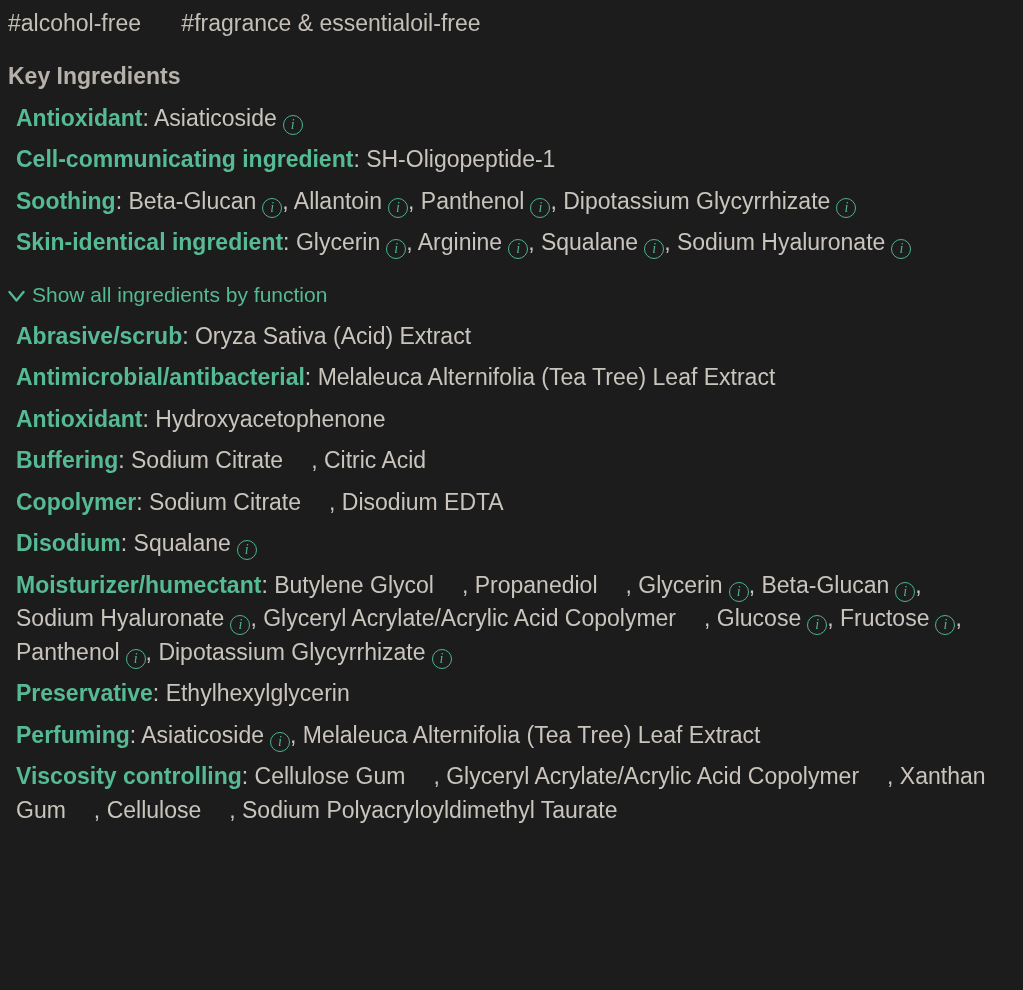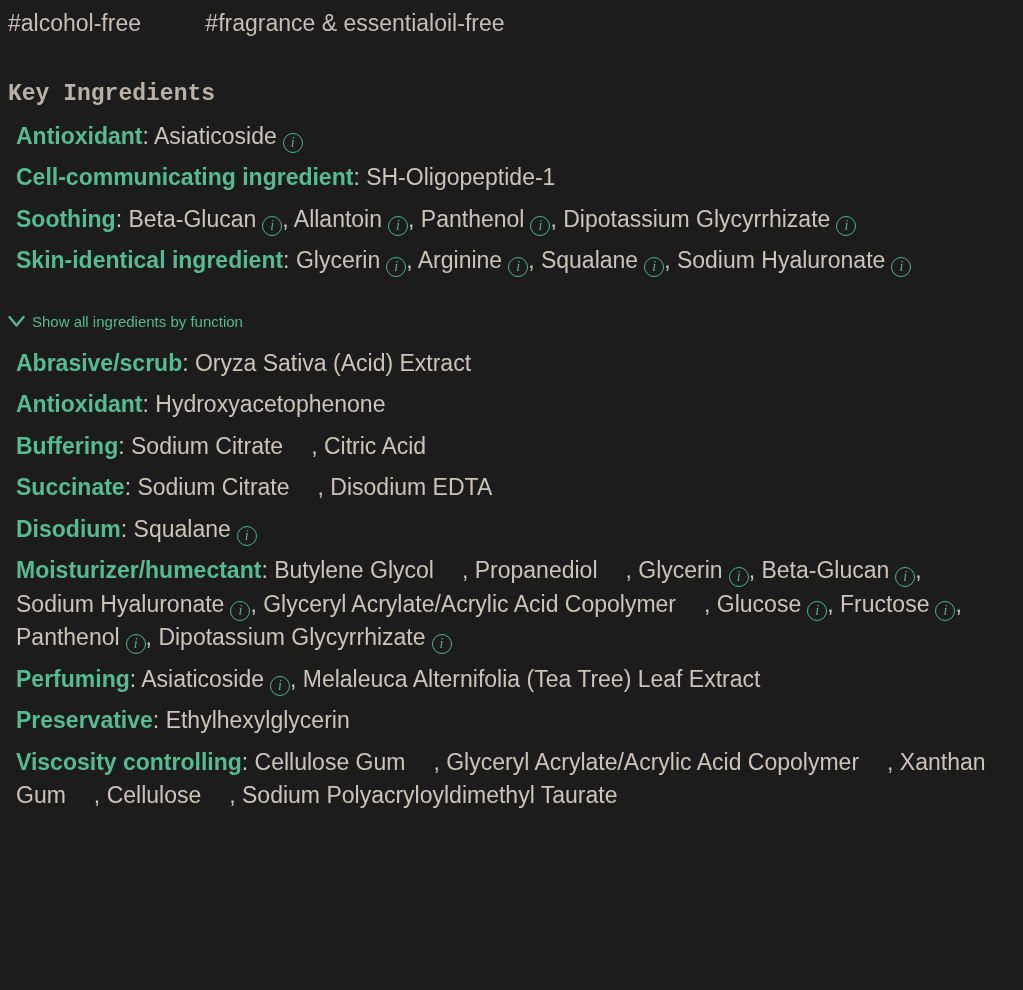--- a/index.html
+++ b/index.html
@@ -11,27 +11,27 @@
   }
   .page{
     padding:6px 10px 0 8px;
     color:#c9c4bc;
     font-size:23px;
     line-height:33.5px;
   }
   
   .tags{line-height:34px;color:#c4bfb7;}
   .tags .tag{text-decoration:none;color:#c4bfb7;cursor:pointer;}
-  .tags .tag:first-child{margin-right:58px;}
+  .tags .tag:first-child{margin-right:34px;}
   
   h2.sect{
     font-size:23px;line-height:33.5px;font-weight:bold;
     color:#b6b1a9;margin:0;
   }
-  h2.key-h{margin-top:38px;font-family:Liberation Mono, monospace;}
+  h2.key-h{margin-top:20px;}
   h2.other-h{margin-top:27px;}
   
   p.row{margin:8px;}
   a.fn{color:#56bb95;font-weight:bold;text-decoration:none;cursor:pointer;}
   a.ing{color:#c9c4bc;text-decoration:none;cursor:pointer;}
   
   .info{
     display:inline-block;box-sizing:border-box;
     width:20px;height:20px;line-height:17px;
     border:1.5px solid #4db390;border-radius:50%;
@@ -40,22 +40,22 @@
     font-family:"Liberation Serif", serif;
     color:#4db390;
     margin-left:6px;
     vertical-align:-3px;
     cursor:pointer;
   }
   
   .gap{display:inline-block;width:23px;margin-left:5px;}
   
   .showall{
-    margin-top:27px;
-    font-size:15px;line-height:34px;
+    margin-top:18px;
+    font-size:21px;line-height:34px;
     color:#55b992;cursor:pointer;
   }
   .showall .chev{display:inline-block;margin-right:7px;}
   .showall .chev svg{vertical-align:-1px;}
   .showall .lbl{color:#55b992;}
 </style>
 </head>
 <body>
 
 <div class="page">
@@ -74,23 +74,24 @@
     </div>
 
   <div class="showall">
     <span class="chev"><svg width="17" height="13" viewBox="0 0 17 13">
           <polyline points="1.5,2 8.5,10.5 15.5,2" fill="none" stroke="#55b992" stroke-width="2.3" stroke-linecap="round" stroke-linejoin="round"></polyline>
         </svg></span><span class="lbl">Show all ingredients by function</span>
   </div>
 
   <div id="other-rows">
       <p class="row"><a class="fn">Abrasive/scrub</a>: <a class="ing">Oryza Sativa (Acid) Extract</a></p>
+      <p class="row"><a class="fn">Antimicrobial/antibacterial</a>: <a class="ing">Melaleuca Alternifolia (Tea Tree) Leaf Extract</a></p>
       <p class="row"><a class="fn">Antioxidant</a>: <a class="ing">Hydroxyacetophenone</a></p>
       <p class="row"><a class="fn">Buffering</a>: <a class="ing">Sodium Citrate</a><span class="gap"></span>, <a class="ing">Citric Acid</a></p>
-      <p class="row"><a class="fn">Succinate</a>: <a class="ing">Sodium Citrate</a><span class="gap"></span>, <a class="ing">Disodium EDTA</a></p>
+      <p class="row"><a class="fn">Copolymer</a>: <a class="ing">Sodium Citrate</a><span class="gap"></span>, <a class="ing">Disodium EDTA</a></p>
       <p class="row"><a class="fn">Disodium</a>: <a class="ing">Squalane</a><span class="info">i</span></p>
       <p class="row"><a class="fn">Moisturizer/humectant</a>: <a class="ing">Butylene Glycol</a><span class="gap"></span>, <a class="ing">Propanediol</a><span class="gap"></span>, <a class="ing">Glycerin</a><span class="info">i</span>, <a class="ing">Beta-Glucan</a><span class="info">i</span>, <a class="ing">Sodium Hyaluronate</a><span class="info">i</span>, <a class="ing">Glyceryl Acrylate/Acrylic Acid Copolymer</a><span class="gap"></span>, <a class="ing">Glucose</a><span class="info">i</span>, <a class="ing">Fructose</a><span class="info">i</span>, <a class="ing">Panthenol</a><span class="info">i</span>, <a class="ing">Dipotassium Glycyrrhizate</a><span class="info">i</span></p>
+      <p class="row"><a class="fn">Preservative</a>: <a class="ing">Ethylhexylglycerin</a></p>
       <p class="row"><a class="fn">Perfuming</a>: <a class="ing">Asiaticoside</a><span class="info">i</span>, <a class="ing">Melaleuca Alternifolia (Tea Tree) Leaf Extract</a></p>
-      <p class="row"><a class="fn">Preservative</a>: <a class="ing">Ethylhexylglycerin</a></p>
       <p class="row"><a class="fn">Viscosity controlling</a>: <a class="ing">Cellulose Gum</a><span class="gap"></span>, <a class="ing">Glyceryl Acrylate/Acrylic Acid Copolymer</a><span class="gap"></span>, <a class="ing">Xanthan Gum</a><span class="gap"></span>, <a class="ing">Cellulose</a><span class="gap"></span>, <a class="ing">Sodium Polyacryloyldimethyl Taurate</a></p>
     </div>
 
 </div>
 
 </body></html>

